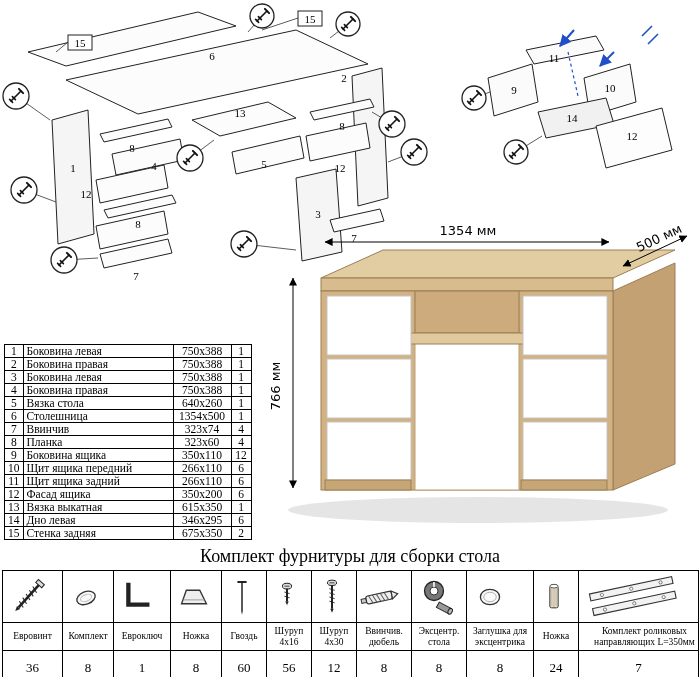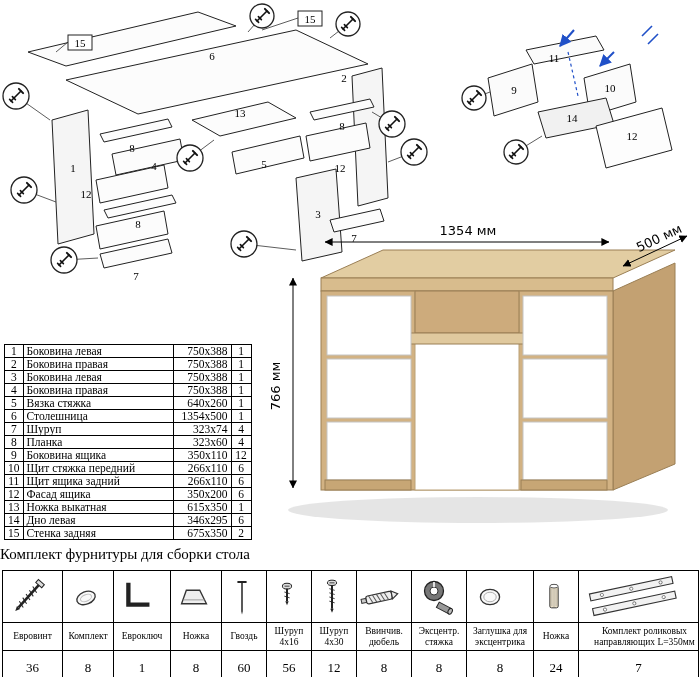--- a/index.html
+++ b/index.html
@@ -9,23 +9,23 @@
   svg{display:block}
   .svg-main{position:absolute;left:0;top:2px}
   .svg-drawer{position:absolute;left:456px;top:0}
   .svg-desk{position:absolute;left:263px;top:220px}
   .diag-label{font-family:"Liberation Serif",serif;font-size:11px;fill:#000}
   .dim-label{font-family:"DejaVu Sans",sans-serif;font-size:13px;fill:#000}
   .parts-table{position:absolute;left:4px;top:344px;border-collapse:collapse;font-size:11.5px}
   .parts-table td{border:1px solid #000;padding:0 3px;height:13px;line-height:12px;white-space:nowrap}
   .c-num{width:18px;text-align:center}
   .c-name{width:150px}
-  .c-size{width:58px;text-align:right}
+  .c-size{width:58px;text-align:center}
   .c-qty{width:20px;text-align:center}
-  .hw-title{position:absolute;top:546px;left:0;width:100%;font-size:15px}
+  .hw-title{position:absolute;top:546px;left:0;width:100%;text-align:center;font-size:18px}
   .hw-table{position:absolute;left:2px;top:570px;width:696px;border-collapse:collapse;table-layout:fixed}
   .hw-table td{border:1px solid #000;text-align:center;vertical-align:middle;overflow:hidden}
   .hw-icon-td{height:52px}
   .hw-name-td{height:28px;font-size:9.5px;line-height:1.15;padding:1px}
   .hw-name-left{text-align:left;padding-left:13px}
   .hw-qty-td{height:35px;font-size:13px}
 </style>
 </head>
 <body>
 
@@ -232,69 +232,69 @@
           <td class="c-qty">1</td>
         </tr>
     <tr>
           <td class="c-num">4</td>
           <td class="c-name">Боковина правая</td>
           <td class="c-size">750х388</td>
           <td class="c-qty">1</td>
         </tr>
     <tr>
           <td class="c-num">5</td>
-          <td class="c-name">Вязка стяжка</td>
+          <td class="c-name">Вязка стола</td>
           <td class="c-size">640х260</td>
           <td class="c-qty">1</td>
         </tr>
     <tr>
           <td class="c-num">6</td>
           <td class="c-name">Столешница</td>
           <td class="c-size">1354х500</td>
           <td class="c-qty">1</td>
         </tr>
     <tr>
           <td class="c-num">7</td>
-          <td class="c-name">Шуруп</td>
+          <td class="c-name">Ввинчив</td>
           <td class="c-size">323х74</td>
           <td class="c-qty">4</td>
         </tr>
     <tr>
           <td class="c-num">8</td>
           <td class="c-name">Планка</td>
           <td class="c-size">323х60</td>
           <td class="c-qty">4</td>
         </tr>
     <tr>
           <td class="c-num">9</td>
           <td class="c-name">Боковина ящика</td>
           <td class="c-size">350х110</td>
           <td class="c-qty">12</td>
         </tr>
     <tr>
           <td class="c-num">10</td>
-          <td class="c-name">Щит стяжка передний</td>
+          <td class="c-name">Щит ящика передний</td>
           <td class="c-size">266х110</td>
           <td class="c-qty">6</td>
         </tr>
     <tr>
           <td class="c-num">11</td>
           <td class="c-name">Щит ящика задний</td>
           <td class="c-size">266х110</td>
           <td class="c-qty">6</td>
         </tr>
     <tr>
           <td class="c-num">12</td>
           <td class="c-name">Фасад ящика</td>
           <td class="c-size">350х200</td>
           <td class="c-qty">6</td>
         </tr>
     <tr>
           <td class="c-num">13</td>
-          <td class="c-name">Ножка выкатная</td>
+          <td class="c-name">Вязка выкатная</td>
           <td class="c-size">615х350</td>
           <td class="c-qty">1</td>
         </tr>
     <tr>
           <td class="c-num">14</td>
           <td class="c-name">Дно левая</td>
           <td class="c-size">346х295</td>
           <td class="c-qty">6</td>
         </tr>
     <tr>
@@ -442,21 +442,21 @@
     </tr>
     <tr>
       <td class="hw-name-td">Евровинт</td>
       <td class="hw-name-td">Комплект</td>
       <td class="hw-name-td">Евроключ</td>
       <td class="hw-name-td">Ножка</td>
       <td class="hw-name-td">Гвоздь</td>
       <td class="hw-name-td">Шуруп 4х16</td>
       <td class="hw-name-td">Шуруп 4х30</td>
       <td class="hw-name-td">Ввинчив. дюбель</td>
-      <td class="hw-name-td">Эксцентр. стяжка</td>
+      <td class="hw-name-td">Эксцентр. стола</td>
       <td class="hw-name-td">Заглушка для эксцентрика</td>
       <td class="hw-name-td">Ножка</td>
       <td class="hw-name-td hw-name-left">Комплект роликовых направляющих L=350мм</td>
     </tr>
     <tr>
       <td class="hw-qty-td">36</td>
       <td class="hw-qty-td">8</td>
       <td class="hw-qty-td">1</td>
       <td class="hw-qty-td">8</td>
       <td class="hw-qty-td">60</td>

